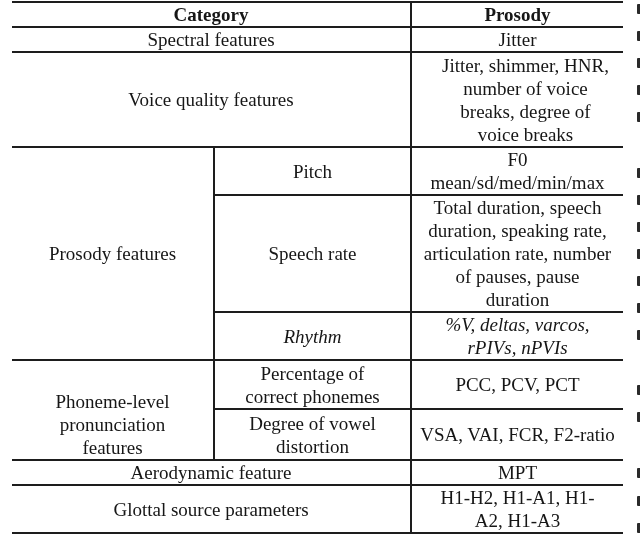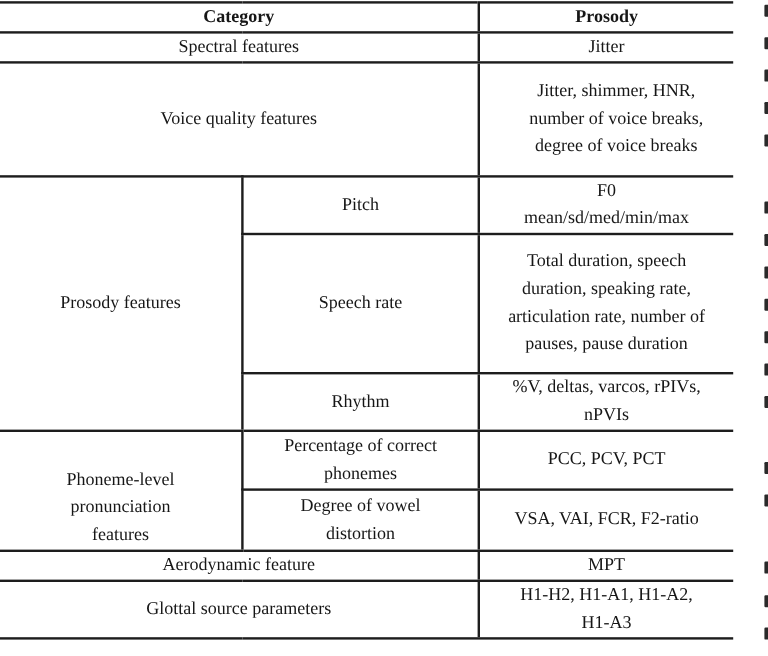--- a/index.html
+++ b/index.html
@@ -8,26 +8,26 @@
     background: #ffffff;
     overflow: hidden;
     position: relative;
     font-family: "Liberation Serif", "DejaVu Serif", serif;
     color: #161616;
   }
   .page { position: absolute; inset: 0; }
 
   table.features-table {
     position: absolute;
-    top: 1px; left: 0;
+    top: 1px; left: 12px;
     width: 611px;
     border-collapse: collapse;
     table-layout: fixed;
     border-top: 2.5px solid #1d1d1d;
-    font-size: 15px;
+    font-size: 19px;
     line-height: 23px;
   }
   col.c-main { width: 202px; }
   col.c-sub  { width: 197px; }
   col.c-feat { width: 212px; }
 
   .features-table th,
   .features-table td {
     border-bottom: 2px solid #1d1d1d;
     text-align: center;
@@ -41,21 +41,21 @@
   
   .sub-col  { border-left: 2px solid #1d1d1d; }
   .feat-col { border-left: 2px solid #1d1d1d; }
 
   
   .r-header   { height: 25px; }
   .r-spectral { height: 23px; }
   .r-voice    { height: 95px; }
   .r-pitch    { height: 47px; }
   .r-speech   { height: 116px; }
-  .r-rhythm   { height: 47px; }
+  .r-rhythm   { height: 47px; font-style: italic; }
   .r-pct      { height: 48px; }
   .r-degree   { height: 49px; padding-left: 48px; }
   .r-aero     { height: 19px; }
   .r-glottal  { height: 47px; }
 
   
   .wrap { display: inline-block; vertical-align: middle; }
   .w130 { max-width: 130px; margin-top: 29px; }
   .w150 { max-width: 150px; }
   .w160 { max-width: 160px; }

